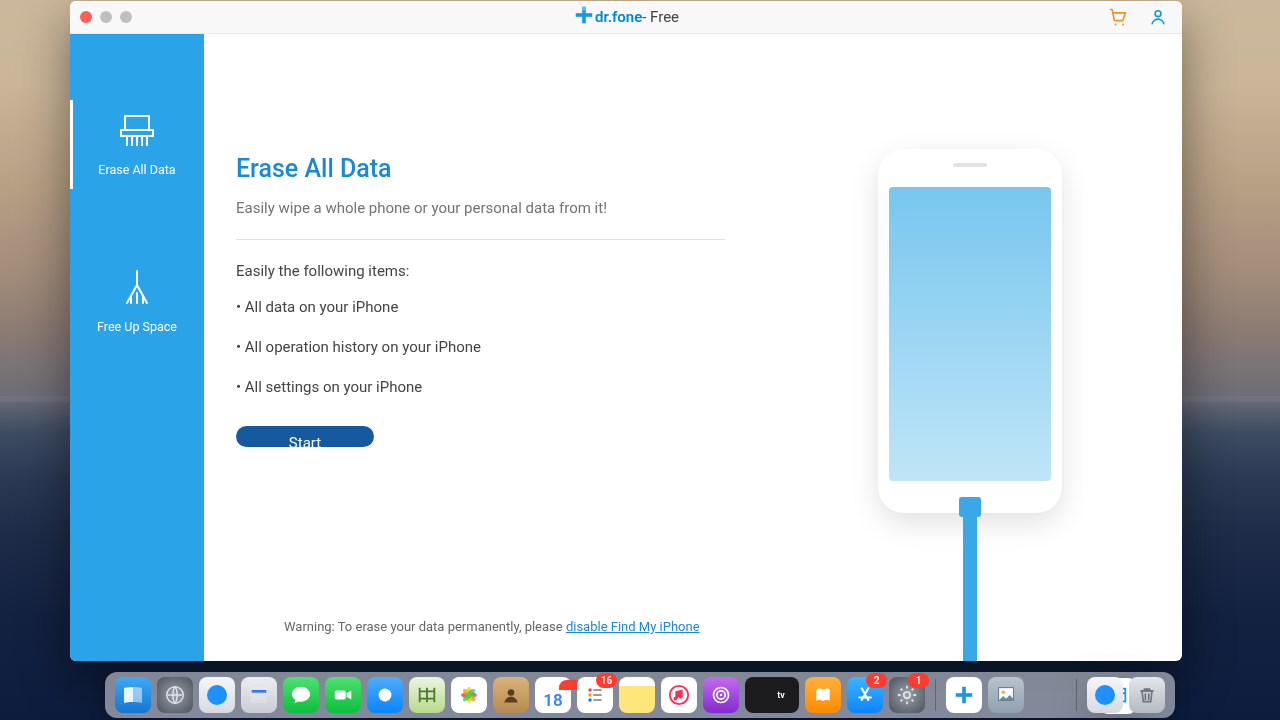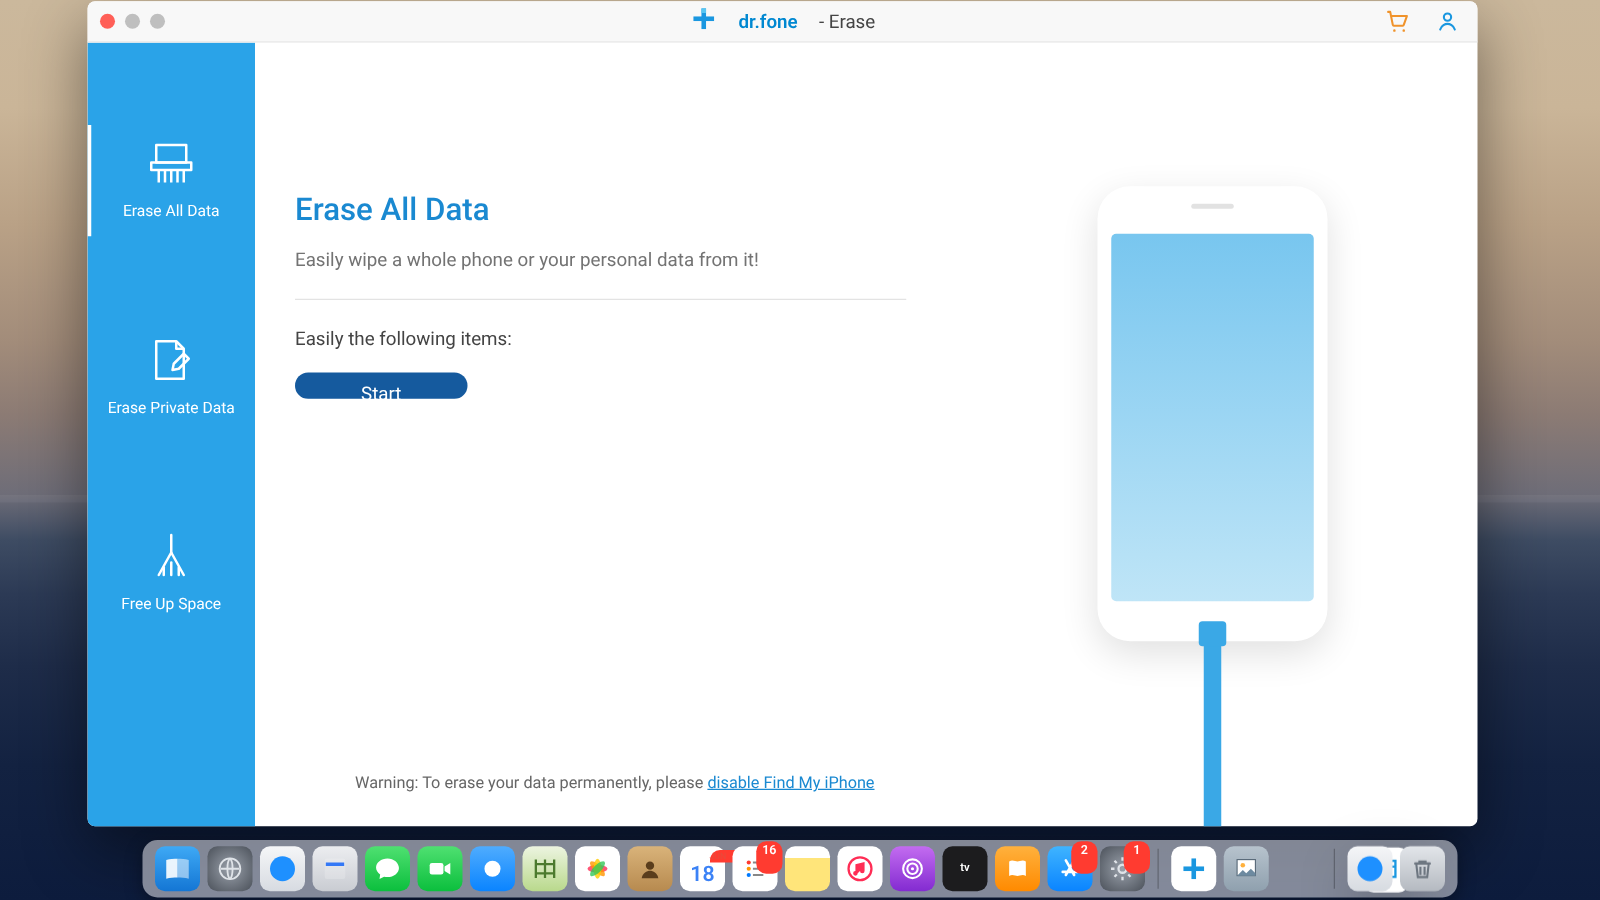--- a/index.html
+++ b/index.html
@@ -68,21 +68,21 @@
     align-items: center;
     gap: 8px;
   }
   .tl { width: 12px; height: 12px; border-radius: 50%; }
   .tl-close    { background: #ff5f57; }
   .tl-min      { background: #bfbfbf; }
   .tl-max      { background: #bfbfbf; }
   .title-center {
     display: flex;
     align-items: center;
-    gap: 17px;
+    gap: 0;
     font-size: 15px;
   }
   .title-center .brand { color: #0088d1; font-weight: 600; }
   .title-center .sub   { color: #444; }
   .title-right {
     position: absolute;
     right: 14px;
     top: 0; height: 32px;
     display: flex;
     align-items: center;
@@ -286,21 +286,21 @@
   }
   .dock-sep {
     width: 1px;
     height: 32px;
     background: rgba(0,0,0,0.25);
     margin: 0 4px;
   }
   .dock-icon .badge {
     position: absolute;
     top: -4px; right: -4px;
-    min-width: 15px; height: 26px;
+    min-width: 15px; height: 15px;
     padding: 0 3px;
     background: #ff3b30;
     color: #fff;
     font-size: 10px;
     line-height: 15px;
     text-align: center;
     border-radius: 8px;
     font-weight: 600;
   }
   .dock-icon.finder   { background: linear-gradient(#3ea9f5,#1476d4); }
@@ -311,21 +311,21 @@
   .dock-icon.facetime { background: linear-gradient(#4fe071,#0bbf3d); }
   .dock-icon.zoom     { background: linear-gradient(#4facfe,#0a84ff); }
   .dock-icon.maps     { background: linear-gradient(#ecf4e0,#b9d98c); }
   .dock-icon.photos   { background: #fff; }
   .dock-icon.contacts { background: linear-gradient(#d9b37a,#b78a4f); }
   .dock-icon.calendar { background: #fff; color:#e74c3c; font-size:9px; flex-direction:column; }
   .dock-icon.reminders{ background: #fff; }
   .dock-icon.notes    { background: linear-gradient(#fff 0 25%, #ffe57a 25% 100%); }
   .dock-icon.music    { background: #fff; }
   .dock-icon.podcasts { background: linear-gradient(#c36cf0,#832bd1); }
-  .dock-icon.tv       { background: #1c1c1e; font-size:9px; }
+  .dock-icon.tv       { background: #1c1c1e; font-size:9px;padding-left:18px; }
   .dock-icon.books    { background: linear-gradient(#ffb13d,#ff8a00); }
   .dock-icon.appstore { background: linear-gradient(#3fb4ff,#0a84ff); }
   .dock-icon.settings { background: radial-gradient(circle at 50% 50%, #9aa1ab, #4a5059); }
   .dock-icon.drfone   { background: #fff; }
   .dock-icon.preview  { background: linear-gradient(#b7c3cd,#8fa0ae); }
   .dock-icon.window   { background: #fff; position:relative; }
   .dock-icon.safari2  { background: linear-gradient(#f5f6f8,#d7dbe1); }
   .dock-icon.trash    { background: linear-gradient(#e3e6ea,#b5bac1); }
   .dock-icon svg { display:block; }
   .calendar .cal-top { background:#ff3b30; height:10px; width:100%; border-radius:8px 8px 0 0; font-size:7px; line-height:10px;margin-left:47px; }
@@ -346,21 +346,21 @@
     </div>
     <div class="title-center">
       <span>
         <svg width="22" height="22" viewBox="0 0 24 24">
           <rect x="10" y="3" width="4" height="18" fill="#1a97e0"></rect>
           <rect x="3" y="10" width="18" height="4" fill="#1a97e0"></rect>
           <rect x="10" y="3" width="4" height="4" fill="#58c6f2"></rect>
         </svg>
       </span>
       <span class="brand">dr.fone</span>
-      <span class="sub"> - Erase</span>
+      <span class="sub"> - Free</span>
     </div>
     <div class="title-right">
       <span>
         <svg width="20" height="20" viewBox="0 0 24 24" fill="none" stroke="#f0932b" stroke-width="2" stroke-linecap="round" stroke-linejoin="round">
           <circle cx="9" cy="21" r="1.2" fill="#f0932b" stroke="none"></circle>
             <circle cx="18" cy="21" r="1.2" fill="#f0932b" stroke="none"></circle>
           <path d="M3 3h2l2.5 12.5a1 1 0 0 0 1 .8h8.5a1 1 0 0 0 1-.8L21 7H6"></path>
         </svg>
       </span>
       <span>
@@ -384,30 +384,20 @@
             <line x1="10" y1="24" x2="10" y2="34"></line>
             <line x1="15" y1="24" x2="15" y2="34"></line>
             <line x1="20" y1="24" x2="20" y2="34"></line>
             <line x1="25" y1="24" x2="25" y2="34"></line>
             <line x1="30" y1="24" x2="30" y2="34"></line>
           </svg>
         </div>
         <div class="sidebar-label">Erase All Data</div>
       </div>
 
-      <div class="sidebar-item">
-        <div class="sidebar-icon">
-          <svg width="36" height="38" viewBox="0 0 36 38" fill="none" stroke="#fff" stroke-width="2" stroke-linejoin="round">
-            <path d="M6 4h16l6 6v24H6z"></path>
-            <path d="M22 4v6h6"></path>
-            <path d="M20 22 28 14l4 4-8 8-5 1z"></path>
-          </svg>
-        </div>
-        <div class="sidebar-label">Erase Private Data</div>
-      </div>
 
       <div class="sidebar-item">
         <div class="sidebar-icon">
           <svg width="36" height="38" viewBox="0 0 36 38" fill="none" stroke="#fff" stroke-width="2" stroke-linejoin="round" stroke-linecap="round">
             <line x1="18" y1="2" x2="18" y2="16"></line>
             <path d="M8 34l10-18 10 18"></path>
             <line x1="12" y1="28" x2="12" y2="34"></line>
             <line x1="18" y1="24" x2="18" y2="34"></line>
             <line x1="24" y1="28" x2="24" y2="34"></line>
           </svg>
@@ -415,20 +405,25 @@
         <div class="sidebar-label">Free Up Space</div>
       </div>
     </div>
 
     <div class="main">
       <div class="content-left">
         <h1>Erase All Data</h1>
         <div class="subtitle">Easily wipe a whole phone or your personal data from it!</div>
         <hr>
         <div class="include-label">Easily the following items:</div>
+        <ul class="bullets">
+          <li>All data on your iPhone</li>
+          <li>All operation history on your iPhone</li>
+          <li>All settings on your iPhone</li>
+        </ul>
         <div class="start-btn">Start</div>
 
         <div class="warning">
           <span>Warning: To erase your data permanently, please </span><a>disable Find My iPhone</a>
         </div>
       </div>
 
       <div class="content-right">
         <div class="phone">
           <div class="speaker"></div>

